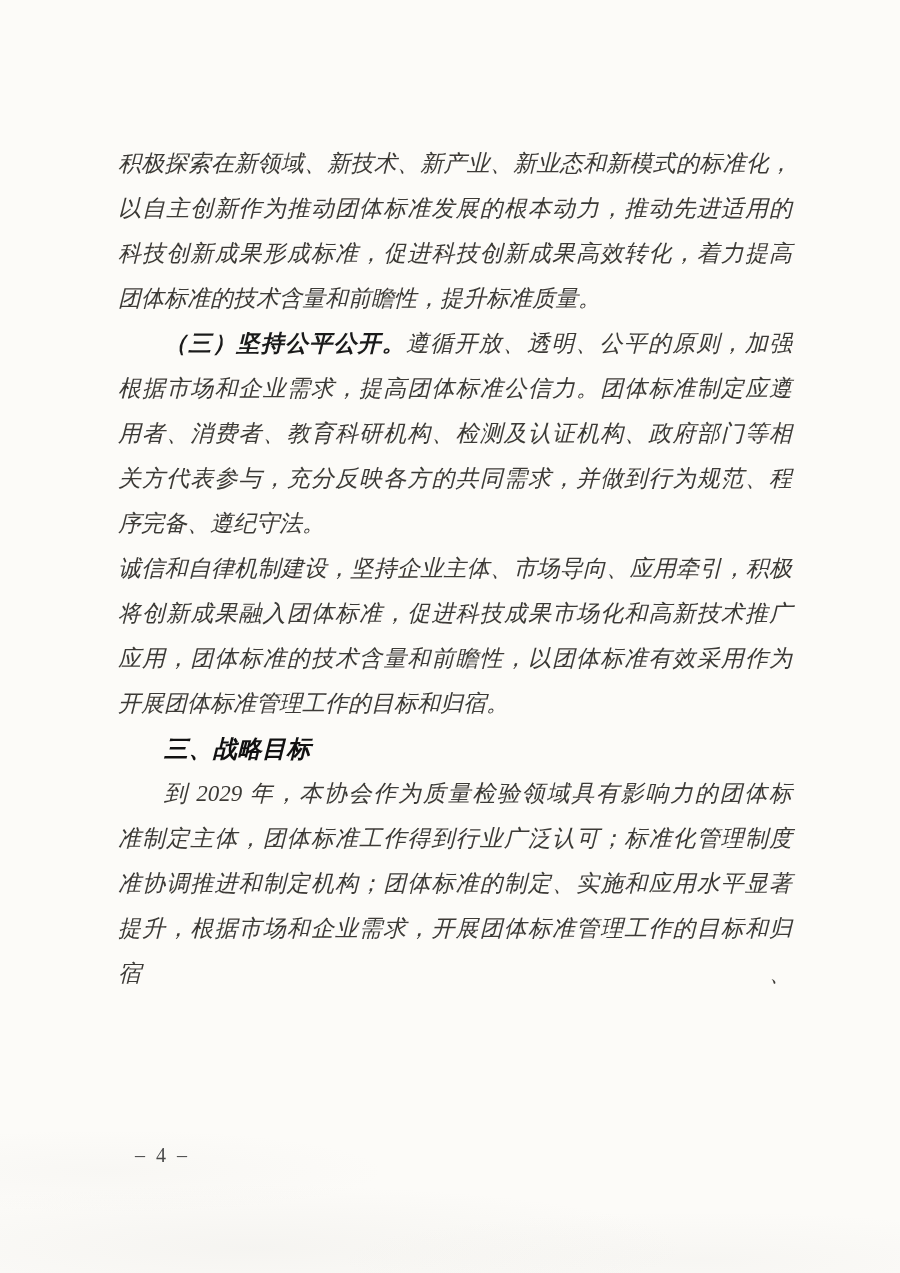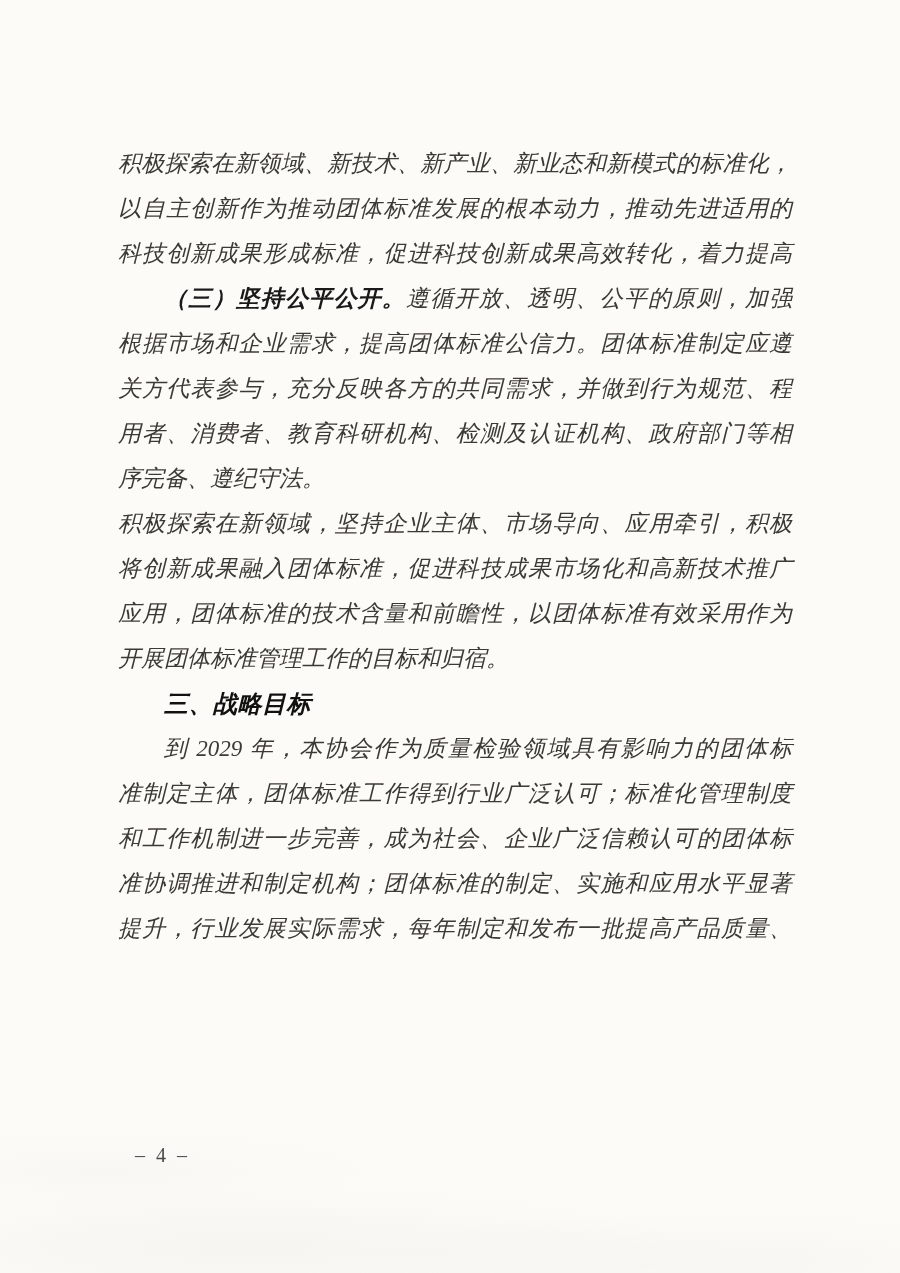--- a/index.html
+++ b/index.html
@@ -47,30 +47,30 @@
   }
 </style>
 </head>
 <body>
 
 <div class="page">
   <div class="text-block">
       <div class="line"><span>积极探索在新领域、新技术、新产业、新业态和新模式的标准化，</span></div>
       <div class="line"><span>以自主创新作为推动团体标准发展的根本动力，推动先进适用的</span></div>
       <div class="line"><span>科技创新成果形成标准，促进科技创新成果高效转化，着力提高</span></div>
+      <div class="line noj"><span>团体标准的技术含量和前瞻性，提升标准质量。</span></div>
       <div class="line ind"><span class="b">（三）坚持公平公开。</span><span>遵循开放、透明、公平的原则，加强</span></div>
       <div class="line"><span>根据市场和企业需求，提高团体标准公信力。团体标准制定应遵</span></div>
+      <div class="line"><span>用者、消费者、教育科研机构、检测及认证机构、政府部门等相</span></div>
       <div class="line"><span>关方代表参与，充分反映各方的共同需求，并做到行为规范、程</span></div>
-      <div class="line"><span>用者、消费者、教育科研机构、检测及认证机构、政府部门等相</span></div>
       <div class="line noj"><span>序完备、遵纪守法。</span></div>
-      <div class="line"><span>积极探索在新领域，坚持企业主体、市场导向、应用牵引，积极</span></div>
+      <div class="line"><span>诚信和自律机制建设，坚持企业主体、市场导向、应用牵引，积极</span></div>
       <div class="line"><span>将创新成果融入团体标准，促进科技成果市场化和高新技术推广</span></div>
       <div class="line"><span>应用，团体标准的技术含量和前瞻性，以团体标准有效采用作为</span></div>
       <div class="line noj"><span>开展团体标准管理工作的目标和归宿。</span></div>
       <div class="line noj ind"><span class="h">三、战略目标</span></div>
       <div class="line ind"><span>到 2029 年，本协会作为质量检验领域具有影响力的团体标</span></div>
       <div class="line"><span>准制定主体，团体标准工作得到行业广泛认可；标准化管理制度</span></div>
-      <div class="line"><span>和工作机制进一步完善，成为社会、企业广泛信赖认可的团体标</span></div>
       <div class="line"><span>准协调推进和制定机构；团体标准的制定、实施和应用水平显著</span></div>
-      <div class="line"><span>提升，行业发展实际需求，每年制定和发布一批提高产品质量、</span></div>
+      <div class="line"><span>提升，根据市场和企业需求，开展团体标准管理工作的目标和归宿、</span></div>
     </div>
   <div class="page-number">– 4 –</div>
 </div>
 
 </body></html>

